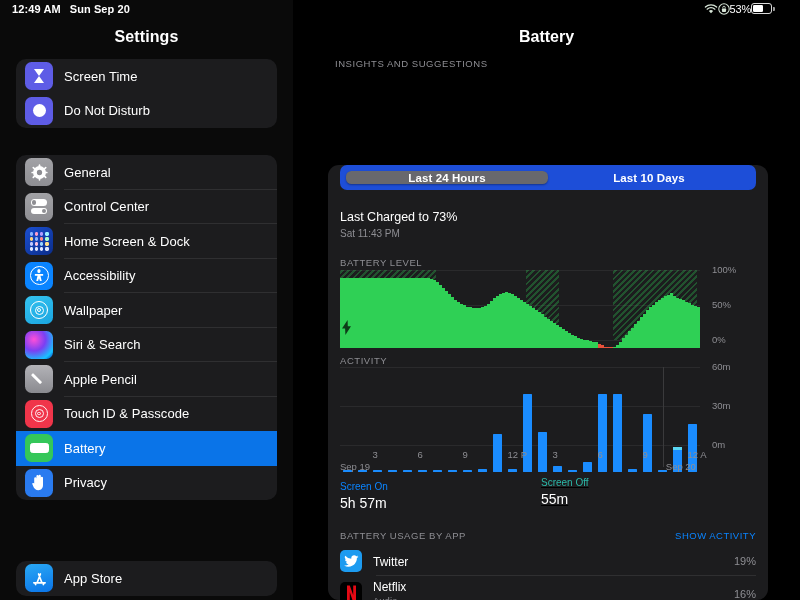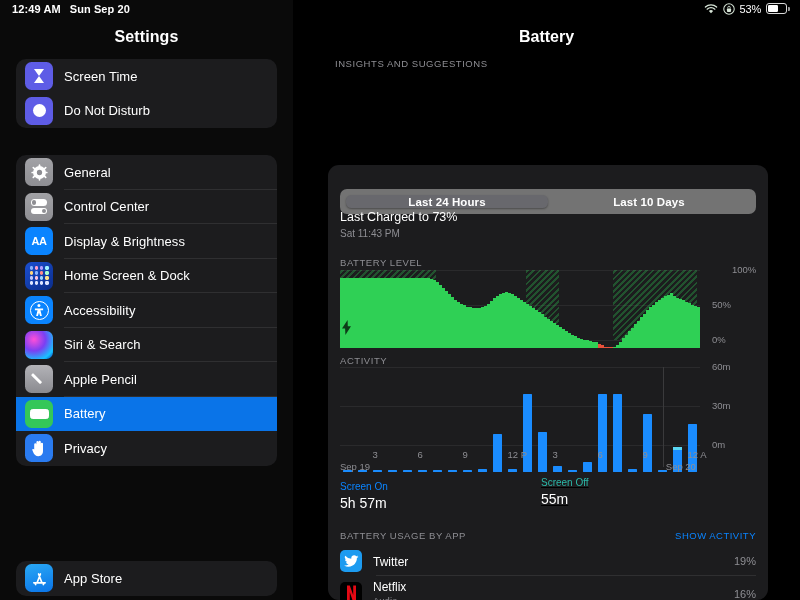--- a/index.html
+++ b/index.html
@@ -12,21 +12,21 @@
   }
   .screen { position: relative; width: 800px; height: 600px; background: #000; overflow: hidden; }
 
   
   .statusbar {
     position: absolute; top: 0; left: 0; width: 800px; height: 18px;
     display: flex; align-items: center; z-index: 40;
     color: #fff; font-size: 11px; letter-spacing: .1px;
   }
   .sb-left { display: flex; align-items: center; gap: 9px; padding-left: 12px; }
-  .sb-right { margin-left: auto; display: flex; align-items: center; gap: 5px; padding-right: 10px; }
+  .sb-right { margin-left: auto; display: flex; align-items: center; padding-right: 25px; }
   .sb-time { font-weight: 600; font-size: 11px; }
   .sb-date { font-weight: 600; font-size: 11px; }
   .sb-pct { font-size: 11px; font-weight: 500; letter-spacing: -.2px; }
   .wifi-ico { width: 14px; height: 11px; display: block; }
   .rot-ico { width: 12px; height: 12px; display: block; }
   .batt-ico { width: 24px; height: 12px; position: relative; }
   .batt-body { position: absolute; left: 0; top: 0; width: 21px; height: 11px; border: 1.2px solid rgba(255,255,255,.85);
                border-radius: 3px; }
   .batt-fill { position: absolute; left: 1.6px; top: 1.6px; height: 7.8px; width: 10px; background: #fff; border-radius: 1.2px; }
   .batt-cap  { position: absolute; left: 22px; top: 3.6px; width: 1.6px; height: 4.4px; background: rgba(255,255,255,.6);
@@ -138,22 +138,22 @@
   .bulb { width:26px;height:26px;border-radius:6px;background:linear-gradient(180deg,#ffcc33,#f5a623);
           display:flex;align-items:center;justify-content:center;flex:0 0 26px; }
   .insight-title { margin-left:12px; color:#fff; font-size:13px; }
   .chev { position:absolute; right:14px; top:50%; width:7px;height:7px;margin-top:-4px;
           border-right:1.6px solid #6b6b70;border-top:1.6px solid #6b6b70;transform:rotate(45deg); }
   .insight-sep { position:absolute; left:12px; right:0; height:1px; background:#2f2f31; }
   .insight-note { color:#aeaeb2; font-size:10.5px; padding:0 12px; line-height:1; }
 
   
   .seg {
-    position:absolute; left:12px; top:24px; width:416px; height:25px;
-    background:#737373; border-radius:7px; display:flex; padding:6px;
+    position:absolute; left:12px; top:0; width:416px; height:25px;
+    background:#1d4ed8; border-radius:7px; display:flex; padding:6px;
   }
   .seg-item {
     flex:1; display:flex; align-items:center; justify-content:center;
     color:#fff; font-size:11.5px; font-weight:600; border-radius:5.5px; letter-spacing:.1px;
   }
   .seg-item.active { background:#68686d; box-shadow:0 1px 2px rgba(0,0,0,.35); }
 
   .charged-title { color:#fff; font-size:12.5px; font-weight:500; }
   .charged-sub { color:#8e8e93; font-size:10px; }
 
@@ -274,25 +274,20 @@
                 </span>
                 <span class="cc-t b">
                   <i></i>
                 </span>
               </span>
           </span>
           <span class="row-label">Control Center</span>
           <span class="sep"></span>
         </div>
         <div class="row">
-          <span class="app-ico ic-db">AA</span>
-          <span class="row-label">Display &amp; Brightness</span>
-          <span class="sep"></span>
-        </div>
-        <div class="row">
           <span class="app-ico ic-hs">
             <span class="hs-grid">
               <s style="background:#8ab4ff"></s>
                 <s style="background:#ff9ecb"></s>
                 <s style="background:#b39dff"></s>
                 <s style="background:#9cf0ff"></s>
               <s style="background:#ffd37a"></s>
                 <s style="background:#8ab4ff"></s>
                 <s style="background:#ff8a8a"></s>
                 <s style="background:#a8ffcf"></s>
@@ -310,29 +305,43 @@
           <span class="sep"></span>
         </div>
         <div class="row">
           <span class="app-ico ic-acc">
               <span class="acc-man"></span>
             </span>
           <span class="row-label">Accessibility</span>
           <span class="sep"></span>
         </div>
         <div class="row">
+          <span class="app-ico ic-wp">
+              <span class="flower"></span>
+            </span>
+          <span class="row-label">Wallpaper</span>
+          <span class="sep"></span>
+        </div>
+        <div class="row">
           <span class="app-ico ic-siri"></span>
           <span class="row-label">Siri &amp; Search</span>
           <span class="sep"></span>
         </div>
         <div class="row">
           <span class="app-ico ic-ap">
               <span class="pencil"></span>
             </span>
           <span class="row-label">Apple Pencil</span>
+          <span class="sep"></span>
+        </div>
+        <div class="row sel-prev">
+          <span class="app-ico ic-tid">
+              <span class="fp"></span>
+            </span>
+          <span class="row-label">Touch ID &amp; Passcode</span>
           <span class="sep"></span>
         </div>
         <div class="row selected">
           <span class="app-ico ic-bat">
               <span class="batt-glyph"></span>
             </span>
           <span class="row-label">Battery</span>
           <span class="sep"></span>
         </div>
         <div class="row">
@@ -381,21 +390,21 @@
           <div class="charged-sub" style="margin-top:4px;">Sat 11:43 PM</div>
         </div>
 
         <div class="sec-head" style="position:absolute;left:12px;top:92px;">BATTERY LEVEL</div>
         <div id="bl-host" class="chart-wrap" style="left:12px;top:105px;width:416px;height:78px;">
             <div class="gridline" style="left: 0px; width: 360px; top: 70px;"></div>
             <div class="axis-lab" style="left: 372px; top: 64px;">0%</div>
             <div class="gridline" style="left: 0px; width: 360px; top: 35px;"></div>
             <div class="axis-lab" style="left: 372px; top: 29px;">50%</div>
             <div class="gridline" style="left: 0px; width: 360px; top: 0px;"></div>
-            <div class="axis-lab" style="left: 372px; top: -6px; margin-left: 20px;">100%</div>
+            <div class="axis-lab" style="left: 372px; top: -6px;">100%</div>
             <div class="charge-band" style="left: 0px; width: 96px; height: 70px;"></div>
             <div class="charge-band" style="left: 186px; width: 33px; height: 70px;"></div>
             <div class="charge-band" style="left: 273px; width: 84px; height: 70px;"></div>
             <div class="bl-bar" style="left: 0.36px; width: 2.16px; height: 70px;"></div>
             <div class="bl-bar" style="left: 3.36px; width: 2.16px; height: 70px;"></div>
             <div class="bl-bar" style="left: 6.36px; width: 2.16px; height: 70px;"></div>
             <div class="bl-bar" style="left: 9.36px; width: 2.16px; height: 70px;"></div>
             <div class="bl-bar" style="left: 12.36px; width: 2.16px; height: 70px;"></div>
             <div class="bl-bar" style="left: 15.36px; width: 2.16px; height: 70px;"></div>
             <div class="bl-bar" style="left: 18.36px; width: 2.16px; height: 70px;"></div>

